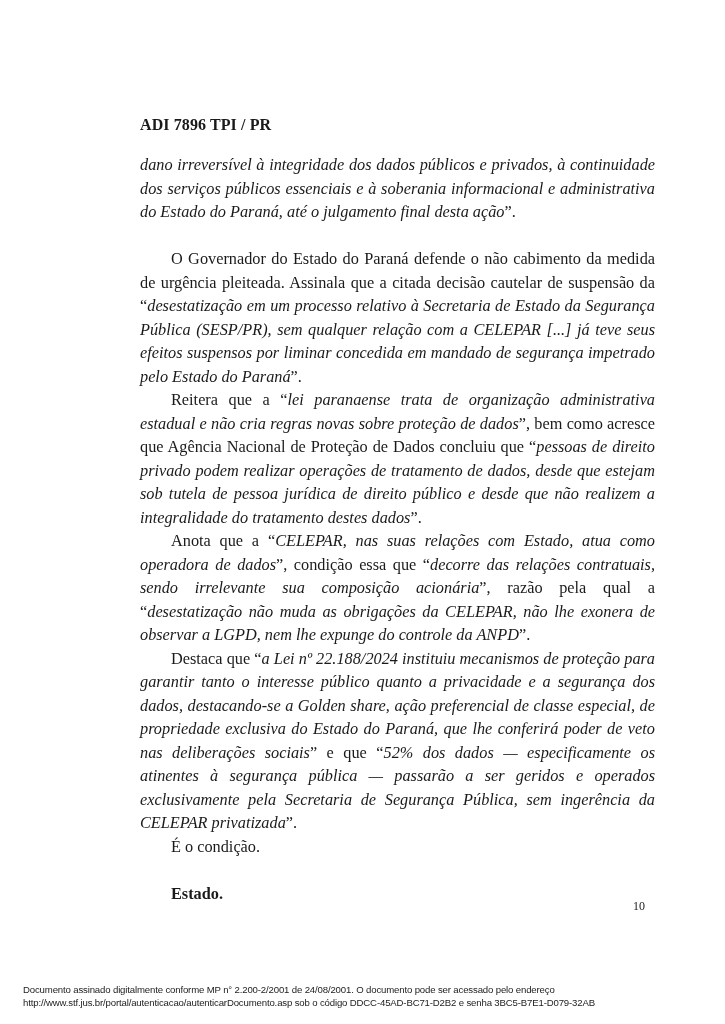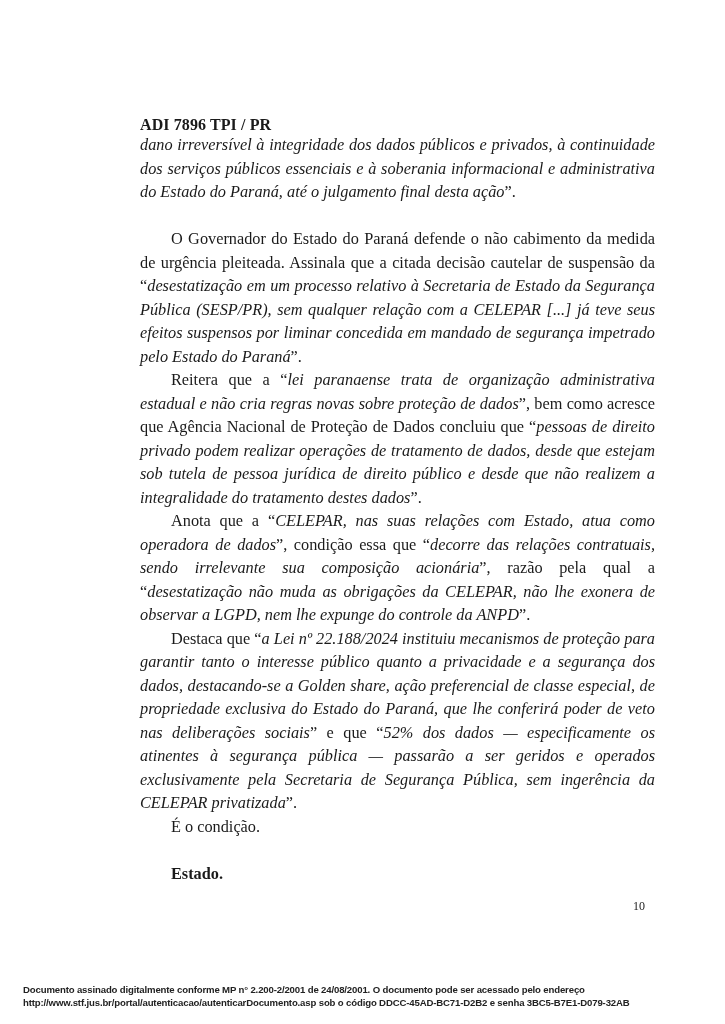--- a/index.html
+++ b/index.html
@@ -1,25 +1,25 @@
 <!DOCTYPE html>
 <html><head>
 <meta charset="utf-8">
 <style>
   html, body { margin: 0; padding: 0; background: #ffffff; }
   body { width: 725px; height: 1024px; position: relative; overflow: hidden; color: #1a1a1a; }
   .header { position: absolute; left: 140px; top: 80px; font-family: "Liberation Serif", serif; font-weight: bold; font-size: 16px; letter-spacing: 0.1px; margin-top: 36px; }
-  .body-text { position: absolute; left: 140px; width: 515px; font-family: "Liberation Serif", serif; font-size: 16.3px; line-height: 23.5px; text-align: justify; }
+  .body-text { position: absolute; left: 140px; width: 515px; font-family: "Liberation Serif", serif; font-size: 16.3px; line-height: 23.5px; text-align: justify; margin-top: 20px; }
   .p { margin: 0; text-indent: 31px; }
   .p.noindent { text-indent: 0; }
   .gap { height: 23.5px; }
   i { font-style: italic; }
   .b { font-weight: bold; }
   .page-num { position: absolute; right: 80px; top: 899px; font-family: "Liberation Serif", serif; font-size: 12px; }
-  .footer { position: absolute; left: 23px; top: 983px; font-family: "Liberation Sans", sans-serif; font-size: 9.6px; line-height: 13px; color: #222; letter-spacing: -0.15px; font-weight: bold; }
+  .footer { position: absolute; left: 23px; top: 983px; font-family: "Liberation Sans", sans-serif; font-size: 9.6px; line-height: 13px; color: #222; letter-spacing: -0.15px; }
 </style>
 </head>
 <body>
 
 <div class="header">ADI 7896 TPI / PR</div>
 
 <div class="body-text" style="top:133px;">
   <p class="p noindent"><i>dano irreversível à integridade dos dados públicos e privados, à continuidade dos serviços públicos essenciais e à soberania informacional e administrativa do Estado do Paraná, até o julgamento final desta ação</i><span>”.</span></p>
   <div class="gap"></div>
   <p class="p"><span>O Governador do Estado do Paraná defende o não cabimento da medida de urgência pleiteada. Assinala que a citada decisão cautelar de suspensão da “</span><i>desestatização em um processo relativo à Secretaria de Estado da Segurança Pública (SESP/PR), sem qualquer relação com a CELEPAR [...] já teve seus efeitos suspensos por liminar concedida em mandado de segurança impetrado pelo Estado do Paraná</i><span>”.</span></p>

